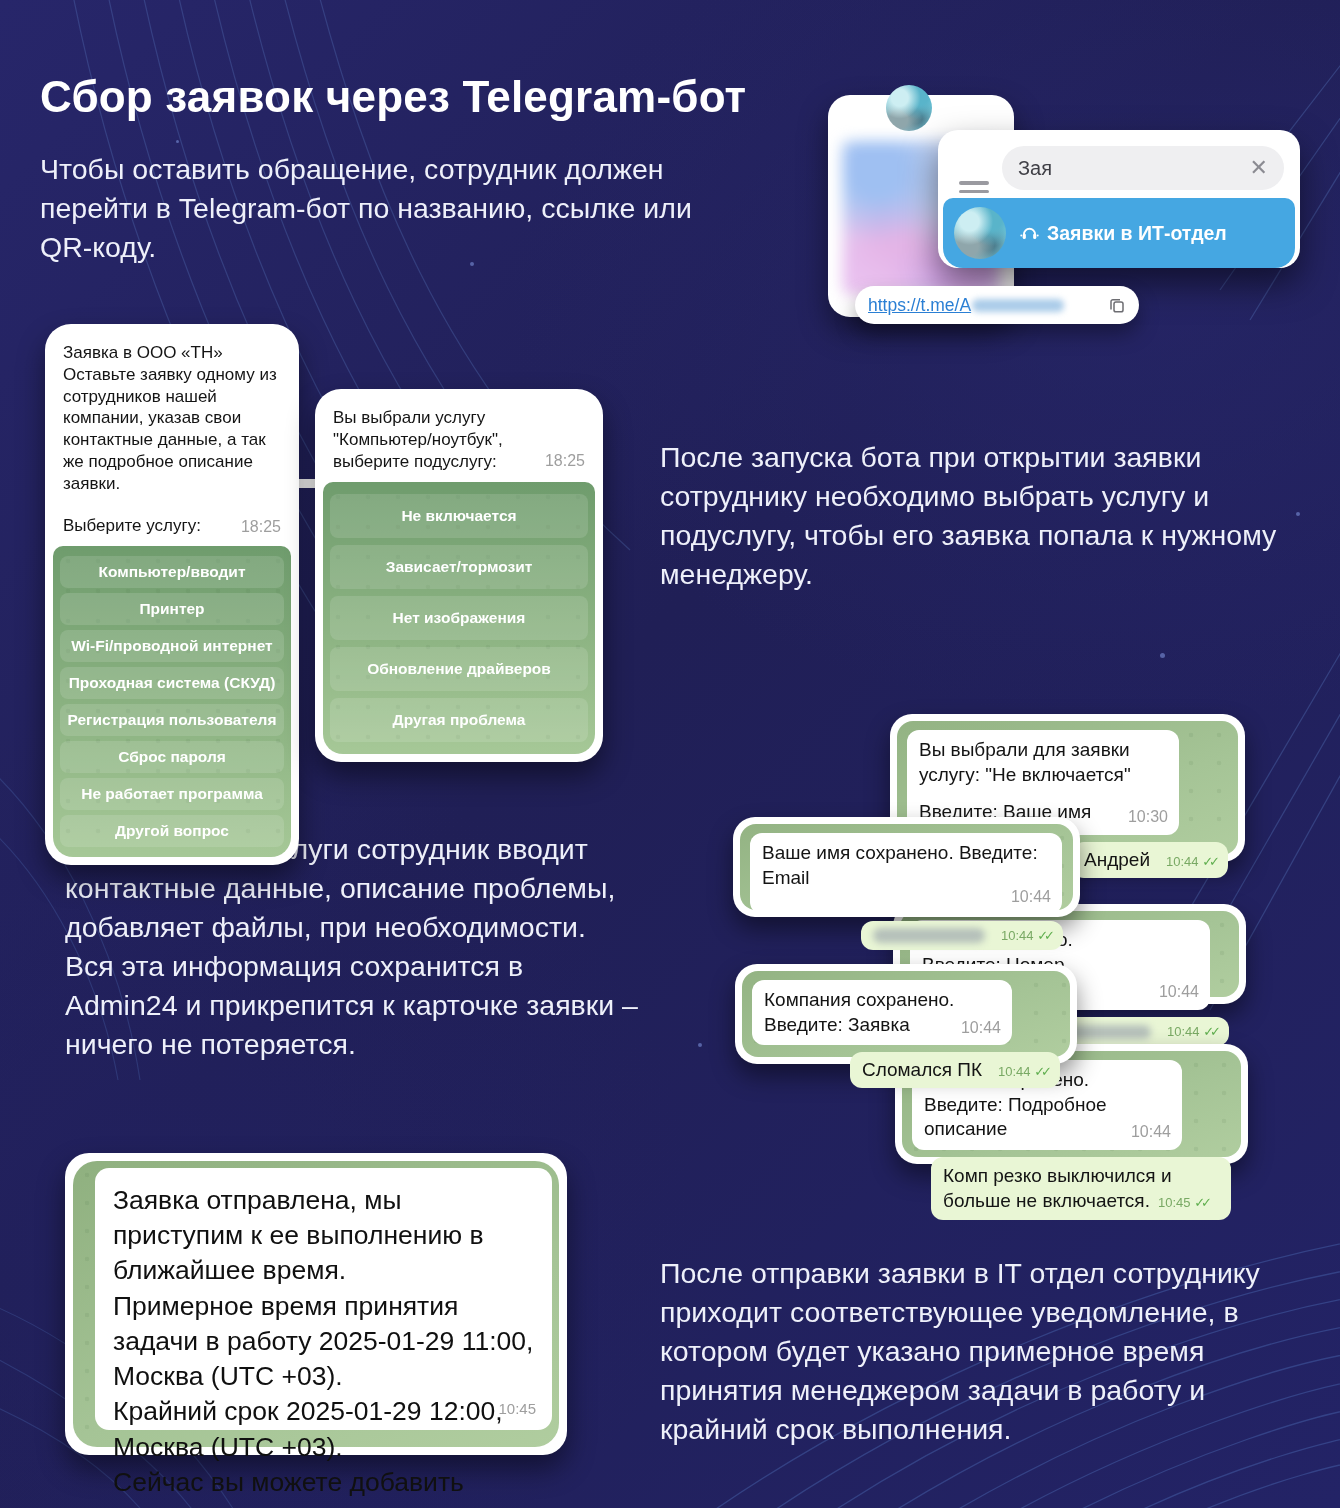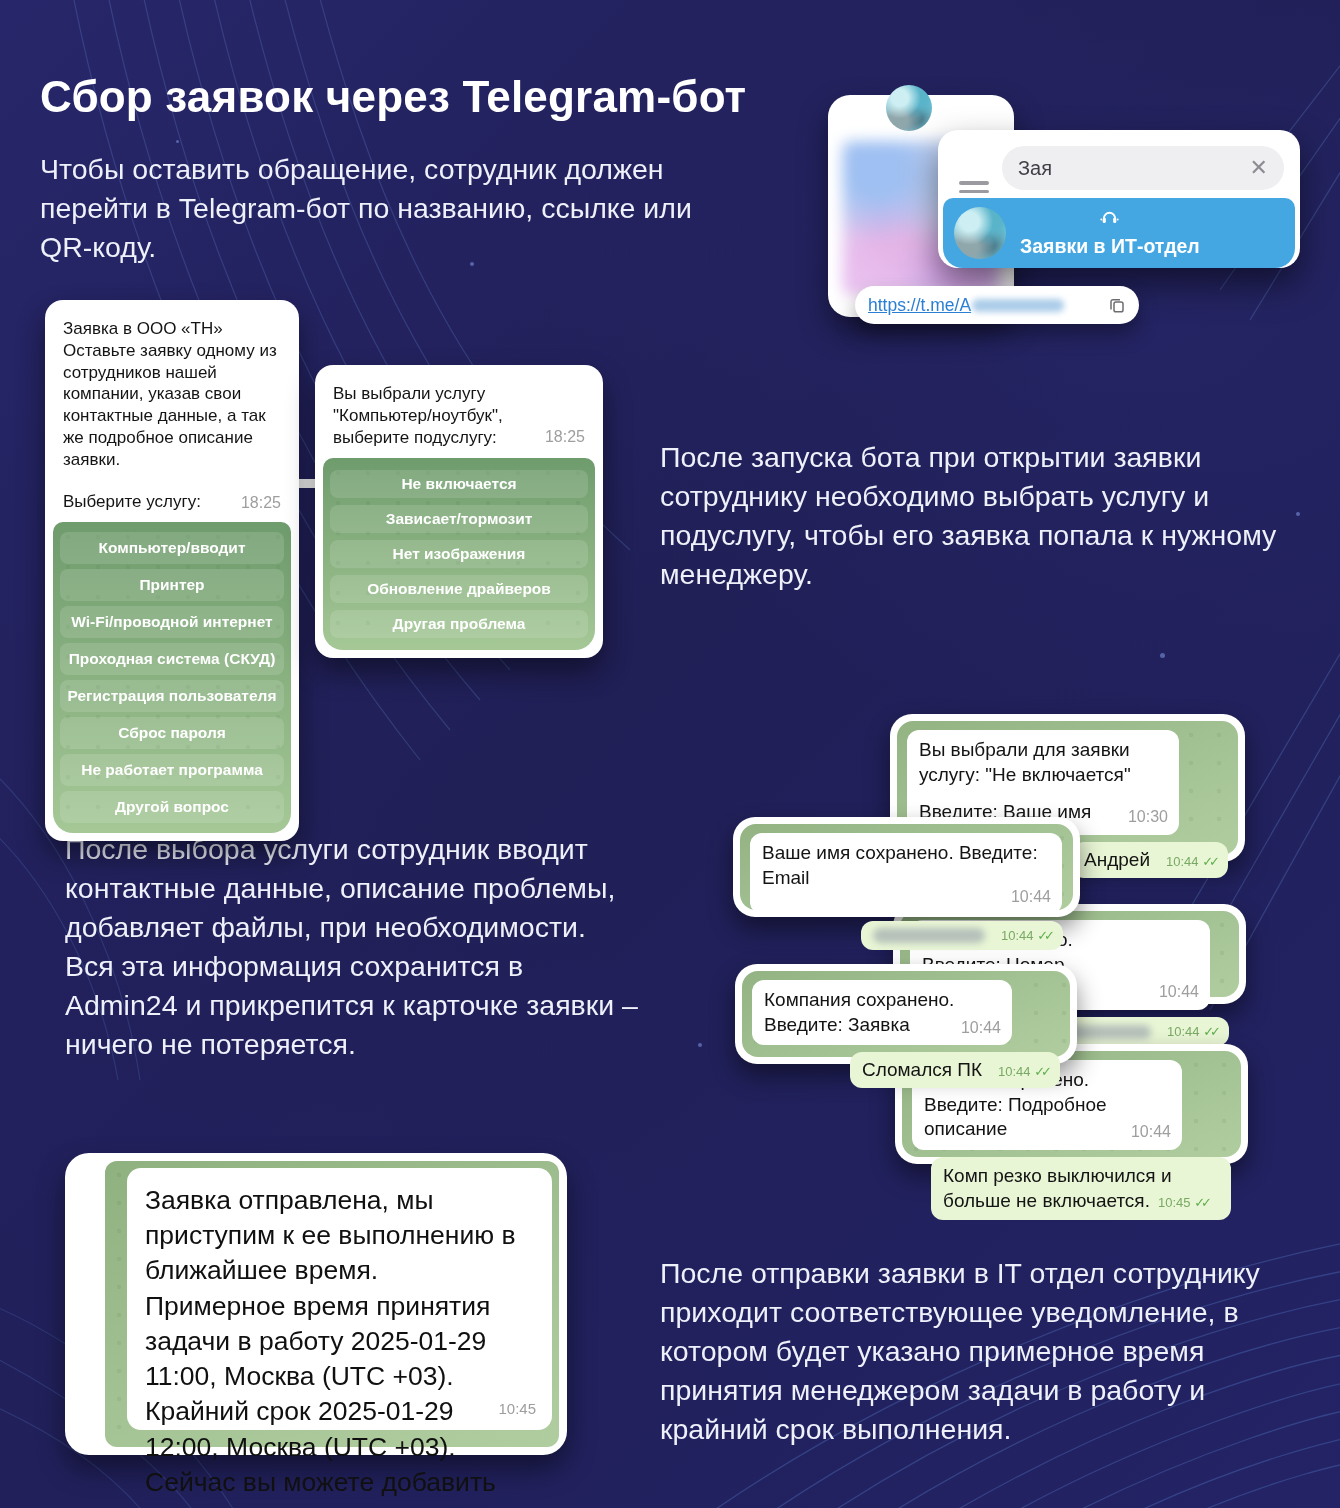--- a/index.html
+++ b/index.html
@@ -48,48 +48,48 @@
     box-shadow:0 16px 34px rgba(0,0,0,.5); z-index:2; }
   .hamburger { position:absolute; left:21px; top:51px; width:30px; cursor:pointer; }
   .hamburger div { height:3.5px; background:#9a9aa0; border-radius:2px; margin-bottom:5px; }
   .search-pill { position:absolute; left:64px; top:16px; width:282px; height:44px; background:#efeff1; border-radius:22px;
     display:flex; align-items:center; padding:0 16px; }
   .search-query { font-size:20px; color:#3f3f46; }
   .clear-x { margin-left:auto; color:#8b8b92; font-size:22px; line-height:1; cursor:pointer; }
   .result-row { position:absolute; left:5px; top:68px; width:352px; height:70px; background:#45a7e2;
     border-radius:10px 10px 20px 20px; display:flex; align-items:center; cursor:pointer; }
   .result-row .bot-avatar { width:52px; height:52px; margin-left:11px; flex:0 0 auto; }
-  .result-label { color:#fff; font-weight:700; font-size:19.5px; margin-left:14px; display:flex; align-items:center; gap:8px;flex-direction:column; }
+  .result-label { color:#fff; font-weight:700; font-size:19.5px; margin-left:14px; display:flex; align-items:center; gap:8px; }
 
   
   .url-pill { position:absolute; left:855px; top:286px; width:284px; height:38px; background:#fff; border-radius:19px;
     box-shadow:0 10px 20px rgba(0,0,0,.35); display:flex; align-items:center; padding:16px 13px; z-index:3; }
   .url-link { color:#2a7fd4; font-size:17.5px; text-decoration:underline; white-space:nowrap; cursor:pointer; }
   .url-blur { width:92px; height:13px; background:#abcce9; border-radius:6px; filter:blur(3px); margin-left:1px; }
   .copy-icon { margin-left:auto; cursor:pointer; display:flex; }
 
   
-  .svc-card { position:absolute; background:#fff; border-radius:18px; padding:8px;
-    box-shadow:0 14px 28px rgba(0,0,0,.45); z-index:2; }
+  .svc-card { position:absolute; background:#fff; border-radius:26px; padding:8px;
+    box-shadow:0 14px 28px rgba(0,0,0,.45); z-index:2;margin-top:24px; }
   .svc-card.left { left:45px; top:300px; width:254px; }
   .svc-card.mid  { left:315px; top:365px; width:288px; }
   .svc-text { padding:10px 10px 6px 10px; color:#141414; font-size:17px; line-height:1.28; }
   .svc-prompt-row { display:flex; justify-content:space-between; align-items:flex-end; margin-top:16px; padding:0 10px 4px 10px;
     font-size:17px; color:#141414; }
   .msg-time { font-size:16px; color:#9e9e9e; }
   .svc-header-rel { position:relative; padding:10px 12px 4px 10px; color:#141414; font-size:17px; line-height:1.28; }
   .svc-header-rel .msg-time { position:absolute; right:10px; bottom:5px; }
   .keyboard { border-radius:10px 10px 20px 20px; padding:5px 4px; margin-top:6px;
     background:
       radial-gradient(rgba(40,80,40,.07) 2px, transparent 2.6px),
       linear-gradient(180deg,#6f9c6d 0%, #8cb382 55%, #a6c897 100%);
     background-size:30px 30px, 100% 100%; }
   .kb-btn { height:32px; margin:5px 3px; display:flex; align-items:center; justify-content:center;
     background:rgba(255,255,255,.13); border-radius:8px; color:#fff; font-size:15.5px; font-weight:600; cursor:pointer; }
-  .svc-card.mid .kb-btn { height:28px; margin:7px 3px; }
+  .svc-card.mid .kb-btn { height:44px; margin:7px 3px; }
   .connector { position:absolute; left:288px; top:479px; width:40px; height:9px; background:#fff; z-index:1; }
 
   
   .tg-card { position:absolute; background:#fff; border-radius:22px; padding:7px; box-shadow:0 12px 24px rgba(0,0,0,.45); }
   .tg-bg { height:100%; border-radius:16px; padding:9px 10px; display:flex; flex-direction:column;
     background:
       radial-gradient(rgba(40,80,40,.08) 2px, transparent 2.6px),
       linear-gradient(160deg,#93b383 0%, #a5c496 60%, #b0cd9f 100%);
     background-size:28px 28px, 100% 100%; }
   .bot-bubble { position:relative; background:#fff; border-radius:12px; padding:8px 14px 8px 12px; color:#141414;
@@ -112,25 +112,25 @@
   #dlgB .bot-bubble { padding-right:18px; padding-bottom:24px; width:312px; }
   #dlgC .bot-bubble { width:300px; padding-right:80px; padding-bottom:8px; }
   #dlgD .bot-bubble { width:260px; padding-bottom:8px; }
   #dlgE .bot-bubble { width:270px; padding-bottom:8px; }
   #dlgE .user-bubble { max-width:300px; display:block; line-height:1.3; }
   #dlgE .user-meta { white-space:nowrap; margin-left:8px; }
 
   
   .final-card { position:absolute; left:65px; top:1153px; width:502px; height:302px; background:#fff; border-radius:24px;
     padding:8px; box-shadow:0 14px 28px rgba(0,0,0,.45); z-index:2; }
-  .final-bg { position:relative; height:100%; border-radius:12px;
+  .final-bg { position:relative; height:100%; border-radius:24px;
     background:
       radial-gradient(rgba(40,80,40,.08) 2px, transparent 2.6px),
       linear-gradient(160deg,#8fb07f 0%, #a5c496 60%, #b0cd9f 100%);
-    background-size:28px 28px, 100% 100%;margin-left:32px; }
+    background-size:28px 28px, 100% 100%; }
   .final-bubble { position:absolute; left:22px; top:7px; right:7px; bottom:17px; background:#fff; border-radius:14px;
     padding:15px 18px; color:#101010; font-size:26.5px; line-height:1.33; }
   .final-bubble .msg-time { position:absolute; right:16px; bottom:11px; font-size:15px; }
 </style>
 </head>
 <body>
 
 <div class="page">
 
   <svg class="decor" width="1340" height="1508" viewBox="0 0 1340 1508">

